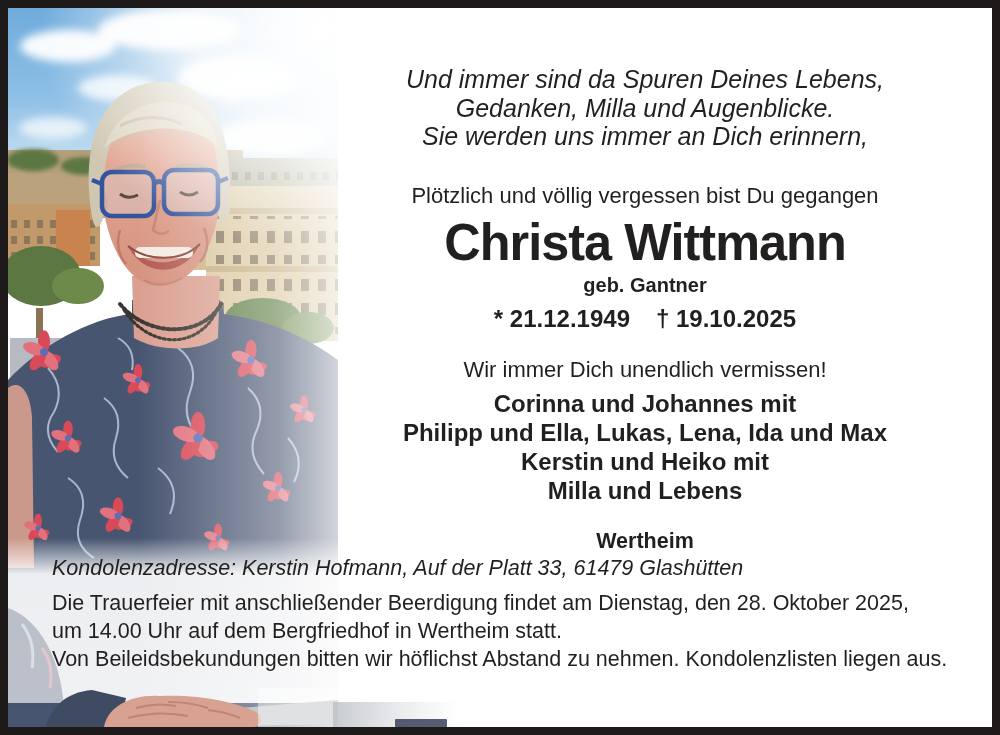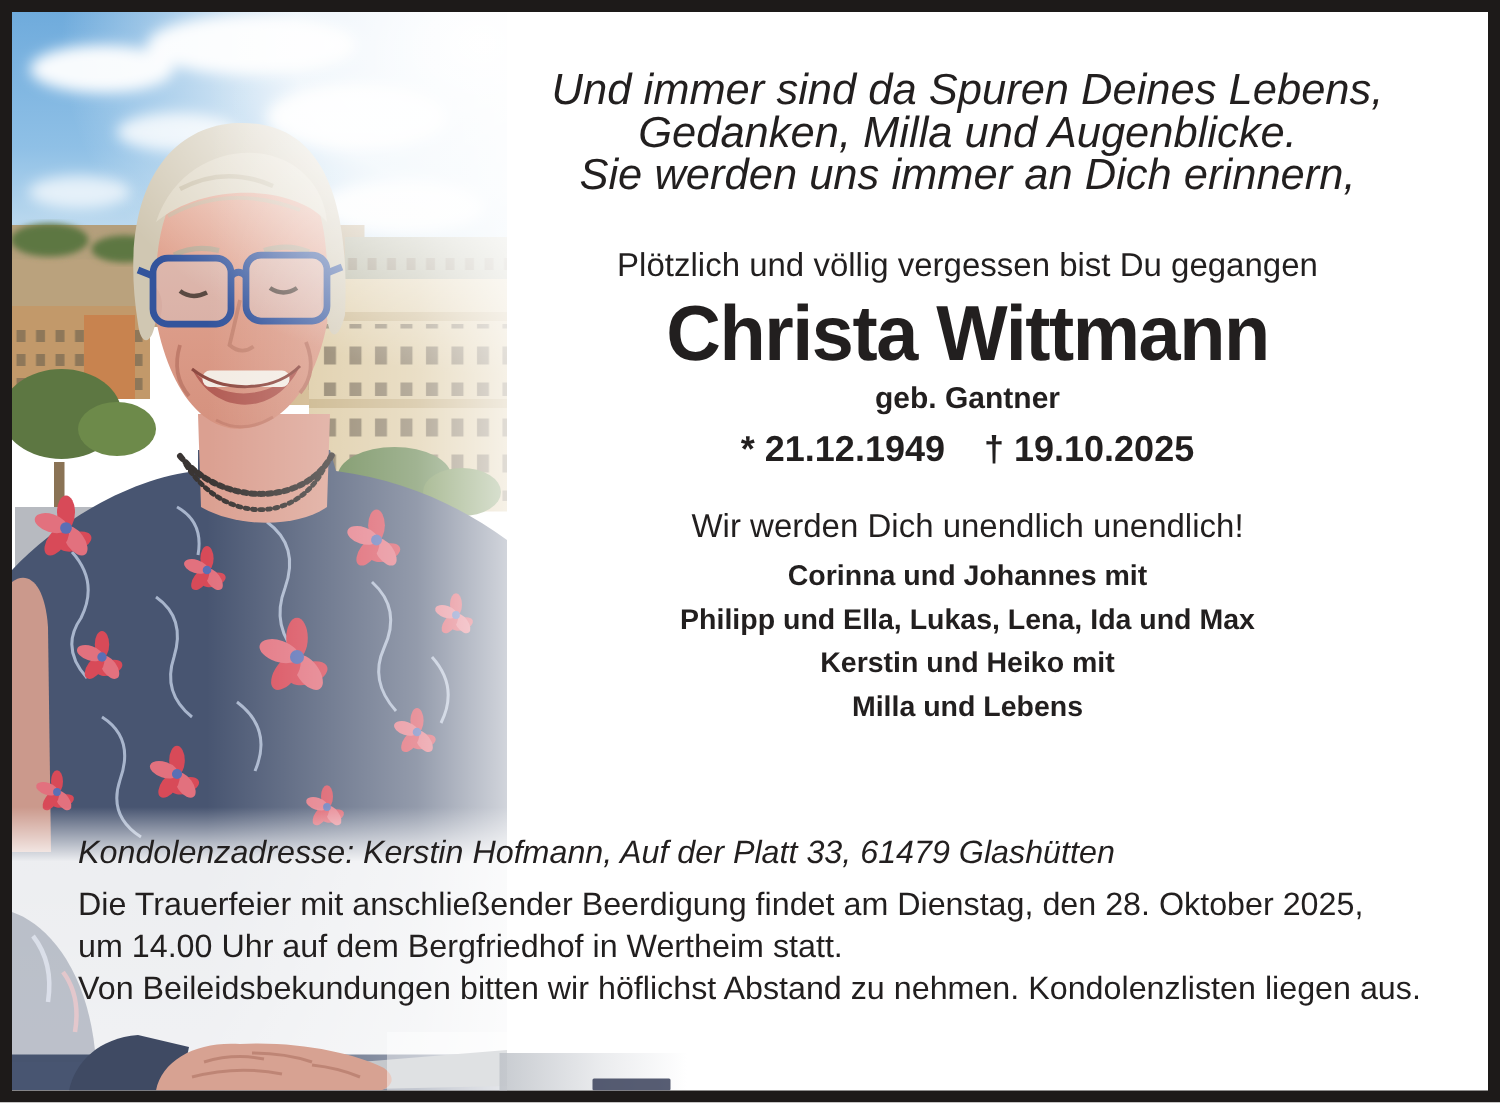--- a/index.html
+++ b/index.html
@@ -24,31 +24,31 @@
   }
   .photo-ledge .navy-chip{
     position:absolute;left:62px;top:17px;width:52px;height:8px;
     background:#39415a;opacity:.85;border-radius:1px;
   }
   
   .main-text{
     position:absolute;left:330px;top:0;width:614px;
     text-align:center;
   }
-  .verse{margin-top:38px;font-style:italic;font-size:29px;line-height:28.5px;font-weight:500;}
+  .verse{margin-top:57px;font-style:italic;font-size:25px;line-height:28.5px;font-weight:500;}
   .intro{margin-top:32px;font-size:22px;line-height:26px;}
   .name{
     margin-top:5px;font-size:52px;font-weight:bold;letter-spacing:-1px;line-height:56px;
     transform:scaleX(.97);transform-origin:center;
   }
   .maiden{margin-top:3px;font-size:20px;font-weight:bold;line-height:24px;}
   .dates{margin-top:8px;font-size:24px;font-weight:bold;line-height:28px;}
   .dates .death{margin-left:26px;}
   .farewell{margin-top:23px;font-size:22px;line-height:27px;}
-  .family{margin-top:6px;font-size:19px;font-weight:bold;line-height:29px;}
+  .family{margin-top:6px;font-size:24px;font-weight:bold;line-height:29px;}
   .city{margin-top:23px;font-size:21.5px;font-weight:bold;line-height:26px;}
   
   .bottom-text{
     position:absolute;left:44px;top:546px;width:940px;text-align:left;
   }
   .condolence{font-style:italic;font-weight:500;font-size:21.5px;line-height:28px;margin-bottom:7px;}
   .bodyline{font-size:21.5px;line-height:28px;}
 </style>
 </head>
 <body>
@@ -268,29 +268,30 @@
     <div class="intro">Plötzlich und völlig vergessen bist Du gegangen</div>
 
     <div class="name">Christa Wittmann</div>
 
     <div class="maiden">geb. Gantner</div>
 
     <div class="dates">
       <span class="birth">* 21.12.1949</span><span class="death">† 19.10.2025</span>
     </div>
 
-    <div class="farewell">Wir werden Dich unendlich unendlich!</div>
+    <div class="farewell">Wir immer Dich unendlich vermissen!</div>
 
     <div class="family">
       <div>Corinna und Johannes mit</div>
       <div>Philipp und Ella, Lukas, Lena, Ida und Max</div>
       <div>Kerstin und Heiko mit</div>
       <div>Milla und Lebens</div>
     </div>
 
+    <div class="city">Wertheim</div>
   </div>
 
   <div class="bottom-text">
     <div class="condolence">Kondolenzadresse: Kerstin Hofmann, Auf der Platt 33, 61479 Glashütten</div>
     <div class="bodyline">Die Trauerfeier mit anschließender Beerdigung findet am Dienstag, den 28. Oktober 2025,</div>
     <div class="bodyline">um 14.00 Uhr auf dem Bergfriedhof in Wertheim statt.</div>
     <div class="bodyline">Von Beileidsbekundungen bitten wir höflichst Abstand zu nehmen. Kondolenzlisten liegen aus.</div>
   </div>
 
 </div>

